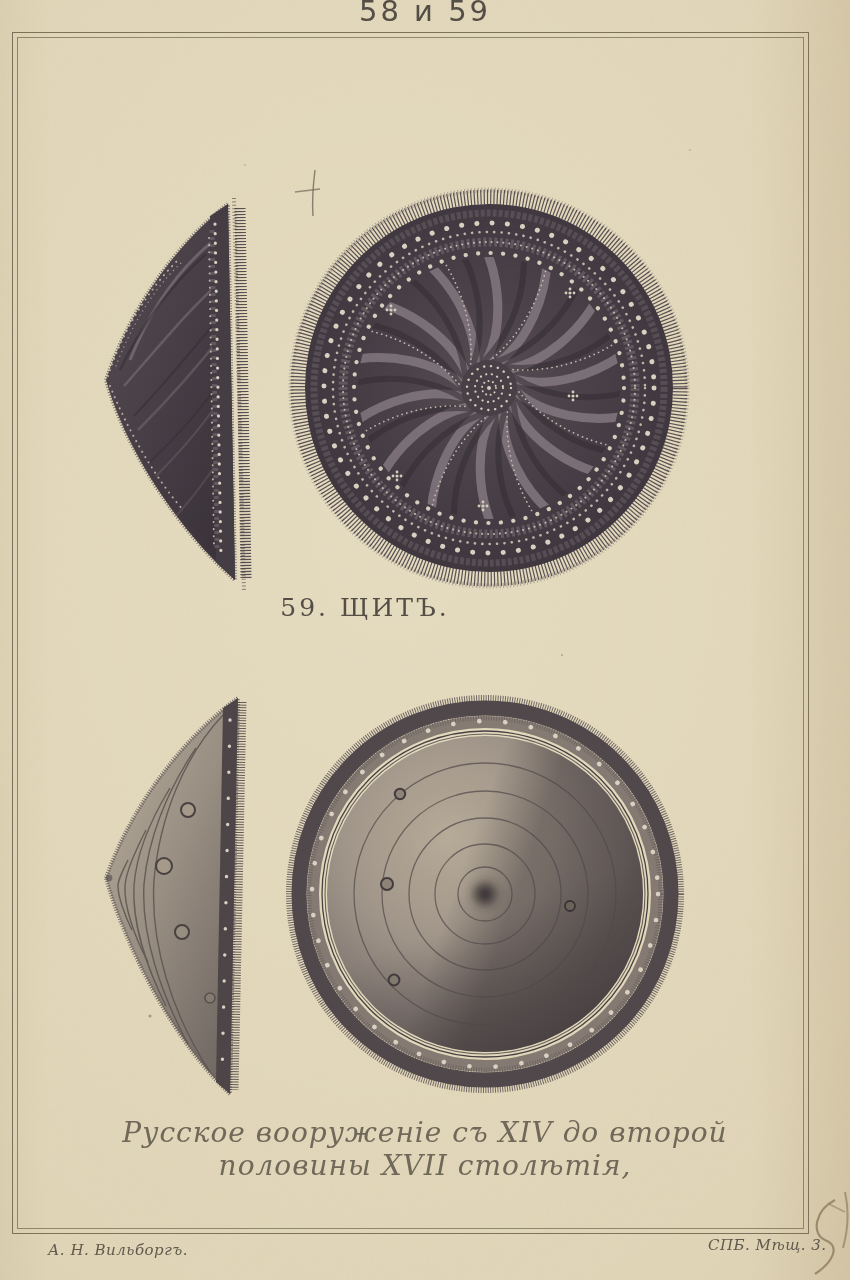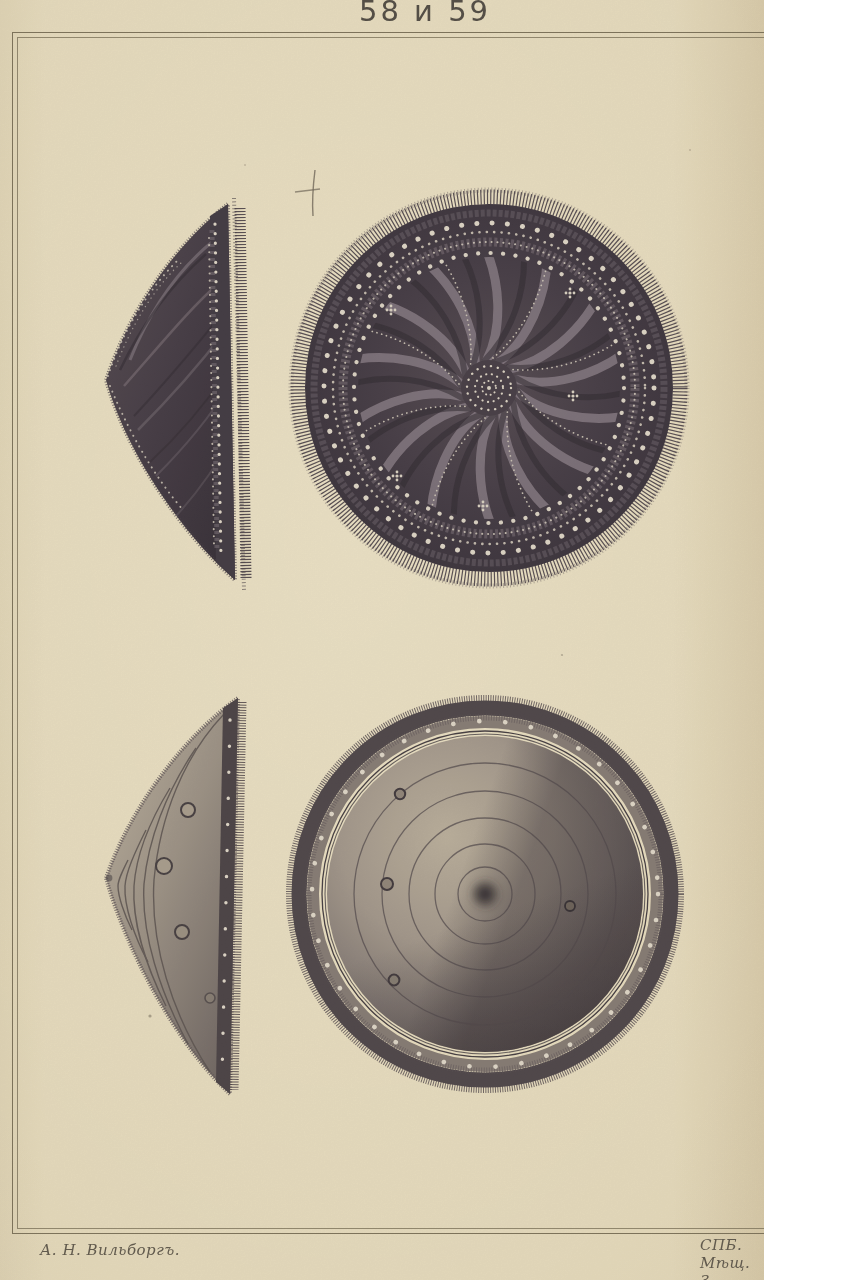--- a/index.html
+++ b/index.html
@@ -1,18 +1,18 @@
 <!DOCTYPE html>
 <html style="--paper: #e5dabc; --frame_line: #7c7259; --ink: #514c44; --caption_ink: #6f6758; --credit_ink: #5f584c; --shield_dark: #3c343e; --shield_light: #b5aa98; --pearl_dot: #dcd4c5; --pencil_mark: #93805f;"><head>
 <meta charset="utf-8">
 <style>
   html,body{margin:0;padding:0;}
   .page{
     position:relative;
-    width:764px;height:1280px;
+    width:850px;height:1280px;
     background:var(--paper,#e5dabc);
     overflow:hidden;
     font-family:"DejaVu Serif","Liberation Serif",serif;
   }
   .edge-tint{
     position:absolute;inset:0;pointer-events:none;
     background:
       linear-gradient(90deg, rgba(120,100,60,.06) 0%, rgba(120,100,60,0) 6%, rgba(120,100,60,0) 88%, rgba(160,135,90,.18) 100%),
       radial-gradient(ellipse 120% 110% at 46% 42%, rgba(255,250,230,.20) 0%, rgba(255,250,230,0) 55%, rgba(120,100,55,.10) 100%);
   }
@@ -40,21 +40,21 @@
   .label-59{left:185px;top:593px;width:360px;}
   .label-58{left:225px;top:1156px;width:360px;}
   .caption{
     position:absolute;left:55px;top:1116px;width:740px;
     text-align:center;font-style:italic;
     font-size:28px;letter-spacing:1px;
     color:var(--caption_ink,#6f6758);
   }
   .credit{
     position:absolute;font-style:italic;font-size:15px;
-    color:var(--credit_ink,#5f584c);letter-spacing:.5px;
+    color:var(--credit_ink,#5f584c);letter-spacing:.5px;margin-left:8px;
   }
   .credit-left{left:40px;top:1241px;}
   .credit-right{left:700px;top:1236px;}
   .illus{position:absolute;}
   .grain{position:absolute;inset:0;pointer-events:none;opacity:.05;}
   .specks{position:absolute;inset:0;pointer-events:none;}
 </style>
 </head>
 <body>
 
@@ -198,20 +198,21 @@
       <g>
         <circle r="28" fill="#463d45"></circle>
         <circle r="22" fill="none" stroke="#d9d1c2" stroke-width="2.4" stroke-dasharray="0.1 6.9" stroke-linecap="round"></circle>
         <circle r="14" fill="none" stroke="#d9d1c2" stroke-width="2.2" stroke-dasharray="0.1 5.6" stroke-linecap="round"></circle>
         <circle r="7" fill="none" stroke="#d9d1c2" stroke-width="2" stroke-dasharray="0.1 4.5" stroke-linecap="round"></circle>
         <circle r="2" fill="#d9d1c2"></circle>
       </g>
     </g>
   </svg>
 
+  <div class="fig-label label-59">59. ЩИТЪ.</div>
 
   <svg class="illus" style="left:72px;top:692px" width="200" height="412">
     <defs>
       <linearGradient id="g58side" x1="0" y1="0" x2=".8" y2="1">
         <stop offset="0" stop-color="#bdb29f"></stop>
         <stop offset=".5" stop-color="#9a9084"></stop>
         <stop offset="1" stop-color="#6f6662"></stop>
       </linearGradient>
     </defs>
     <g>
@@ -290,20 +291,21 @@
         <circle cx="-91" cy="86" r="5.4" fill="#837a70" stroke="#3f383c" stroke-width="2"></circle>
         <circle cx="85" cy="12" r="5" fill="#6b6158" stroke="#352f33" stroke-width="1.8"></circle>
       </g>
       <g filter="url(#soft58)">
         <circle r="12" fill="rgba(52,44,48,.7)"></circle>
         <circle r="5" fill="rgba(40,34,38,.85)"></circle>
       </g>
     </g>
   </svg>
 
+  <div class="caption">Русское вооруженіе съ XIV до второй половины XVII столѣтія,</div>
 
   <div class="credit credit-left">А. Н. Вильборгъ.</div>
   <div class="credit credit-right">СПБ. Мѣщ. 3.</div>
 
   <svg class="illus" style="left:805px;top:1190px" width="45" height="90">
     <path d="M30,10 C10,20 6,44 20,50 C36,56 28,72 10,84" stroke="#93805f" stroke-width="2.2" fill="none" opacity=".85"></path>
     <path d="M40,2 C44,20 43,40 38,58" stroke="#93805f" stroke-width="2" fill="none" opacity=".7"></path>
     <path d="M24,14 L40,22" stroke="#93805f" stroke-width="1.6" fill="none" opacity=".6"></path>
   </svg>
 

